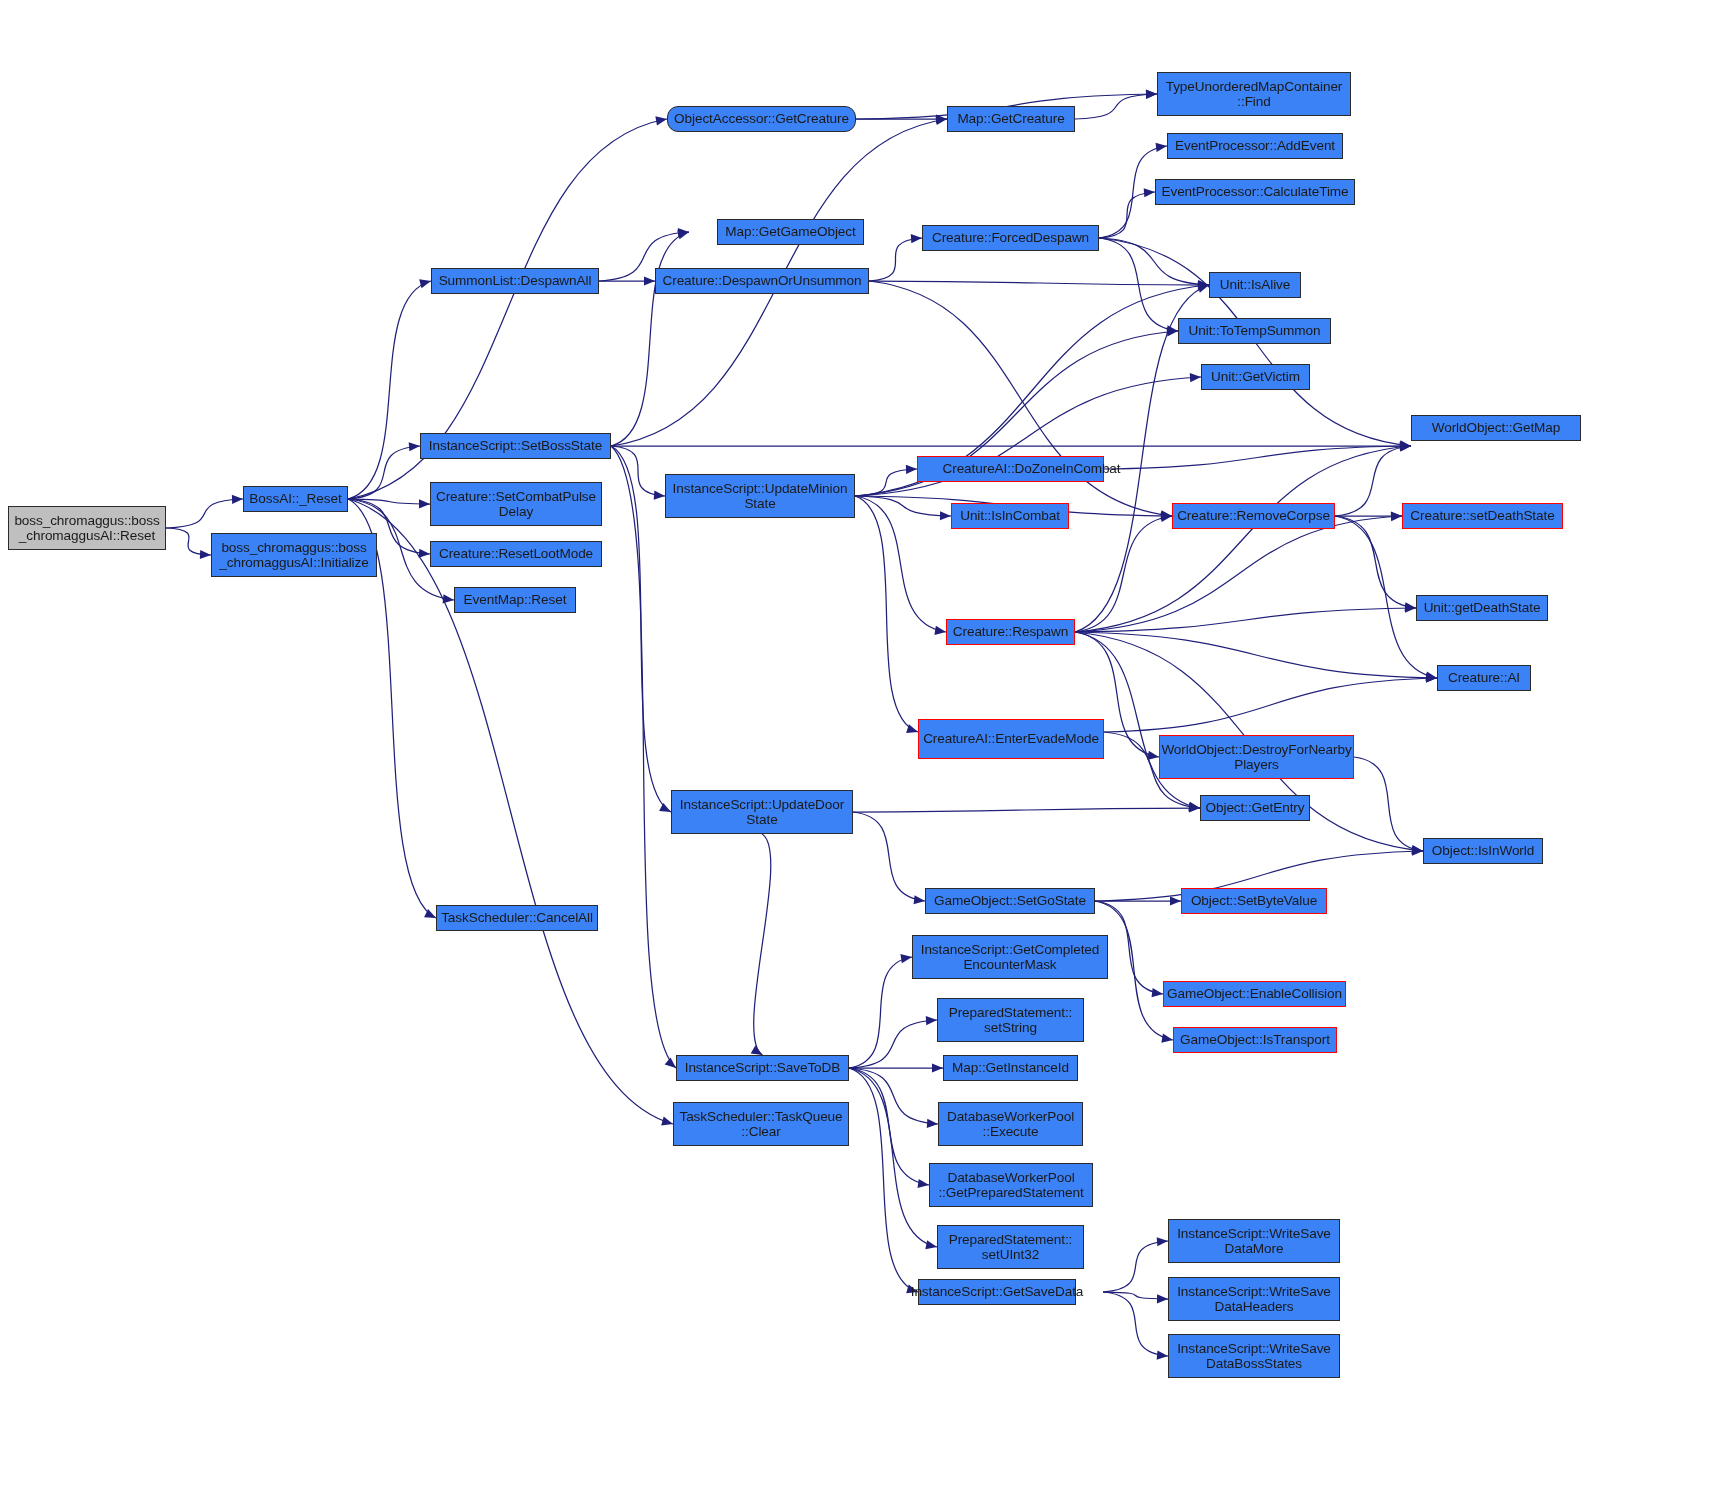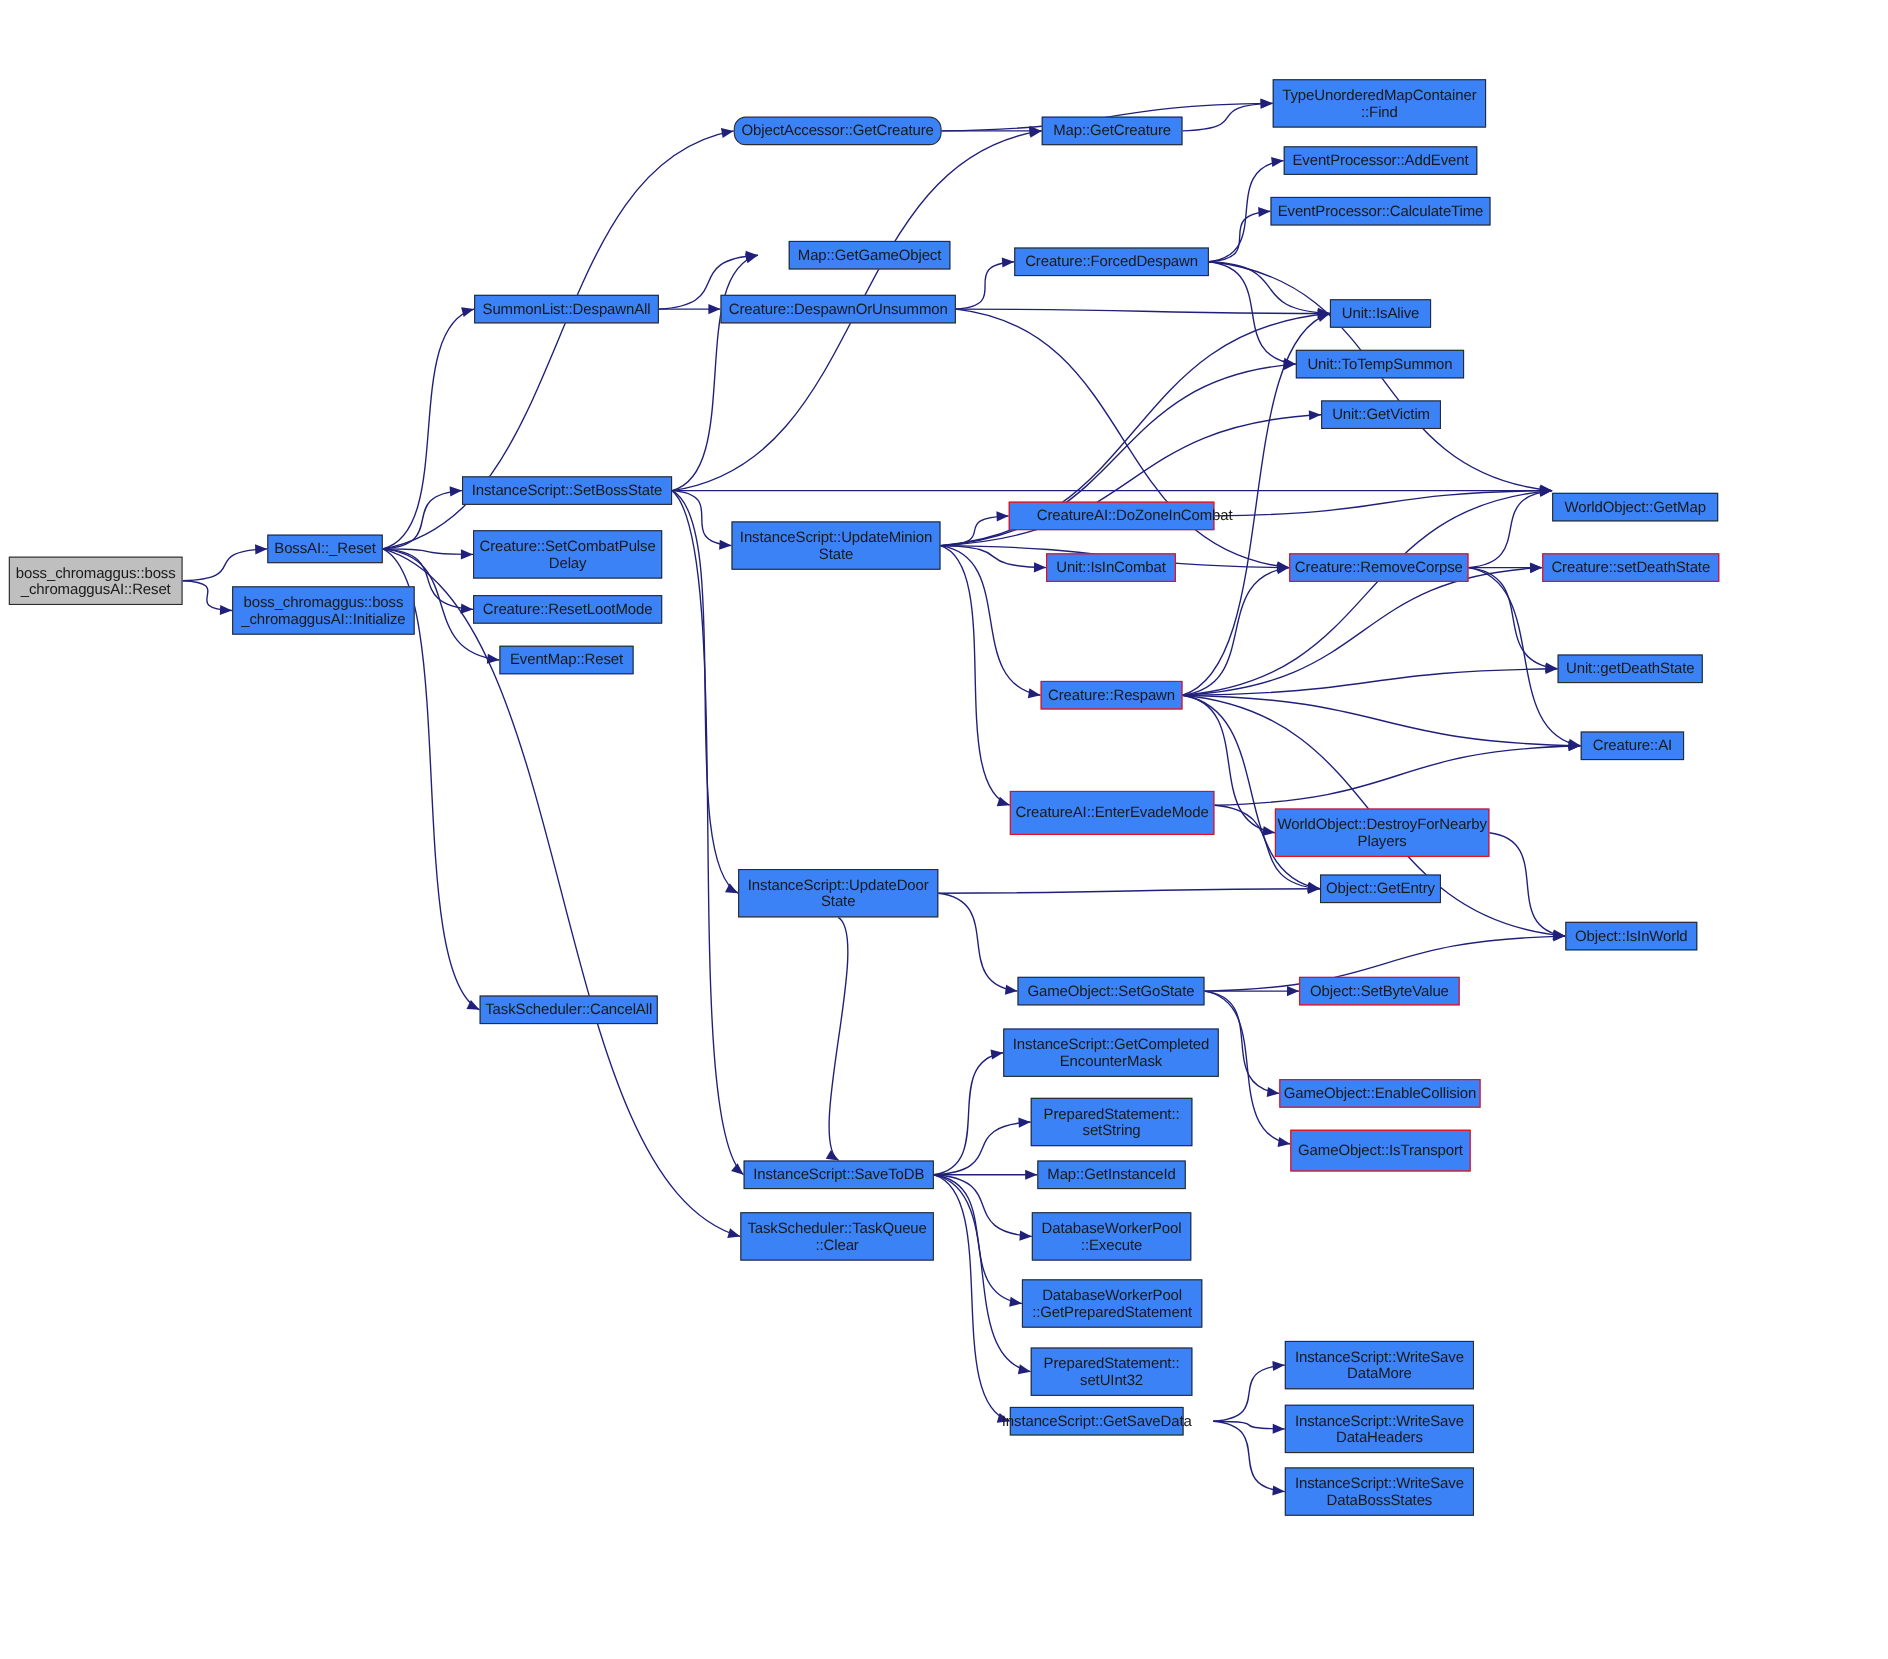--- a/index.html
+++ b/index.html
@@ -211,26 +211,26 @@
       <div class="node" style="left: 1155px; top: 179px; width: 200px; height: 26px;">EventProcessor::CalculateTime</div>
       <div class="node" style="left: 1209px; top: 272px; width: 92px; height: 26px;">Unit::IsAlive</div>
       <div class="node" style="left: 1178px; top: 318px; width: 153px; height: 26px;">Unit::ToTempSummon</div>
       <div class="node" style="left: 1201px; top: 364px; width: 109px; height: 26px;">Unit::GetVictim</div>
       <div class="node red" style="left: 1172px; top: 503px; width: 163px; height: 26px;">Creature::RemoveCorpse</div>
       <div class="node red" style="left: 1159px; top: 735px; width: 195px; height: 44px;">WorldObject::DestroyForNearby
 Players</div>
       <div class="node" style="left: 1200px; top: 795px; width: 110px; height: 26px;">Object::GetEntry</div>
       <div class="node red" style="left: 1181px; top: 888px; width: 146px; height: 26px;">Object::SetByteValue</div>
       <div class="node red" style="left: 1163px; top: 981px; width: 183px; height: 26px;">GameObject::EnableCollision</div>
-      <div class="node red" style="left: 1173px; top: 1027px; width: 164px; height: 38px;">GameObject::IsTransport</div>
+      <div class="node red" style="left: 1173px; top: 1027px; width: 164px; height: 26px;">GameObject::IsTransport</div>
       <div class="node" style="left: 1168px; top: 1219px; width: 172px; height: 44px;">InstanceScript::WriteSave
 DataMore</div>
       <div class="node" style="left: 1168px; top: 1277px; width: 172px; height: 44px;">InstanceScript::WriteSave
 DataHeaders</div>
       <div class="node" style="left: 1168px; top: 1334px; width: 172px; height: 44px;">InstanceScript::WriteSave
 DataBossStates</div>
-      <div class="node" style="left: 1411px; top: 448px; width: 151px; height: 26px;">WorldObject::GetMap</div>
+      <div class="node" style="left: 1411px; top: 415px; width: 170px; height: 26px;">WorldObject::GetMap</div>
       <div class="node red" style="left: 1402px; top: 503px; width: 161px; height: 26px;">Creature::setDeathState</div>
       <div class="node" style="left: 1416px; top: 595px; width: 132px; height: 26px;">Unit::getDeathState</div>
       <div class="node" style="left: 1437px; top: 665px; width: 94px; height: 26px;">Creature::AI</div>
       <div class="node" style="left: 1423px; top: 838px; width: 120px; height: 26px;">Object::IsInWorld</div>
     </div>
 </div>
 
 </body></html>

